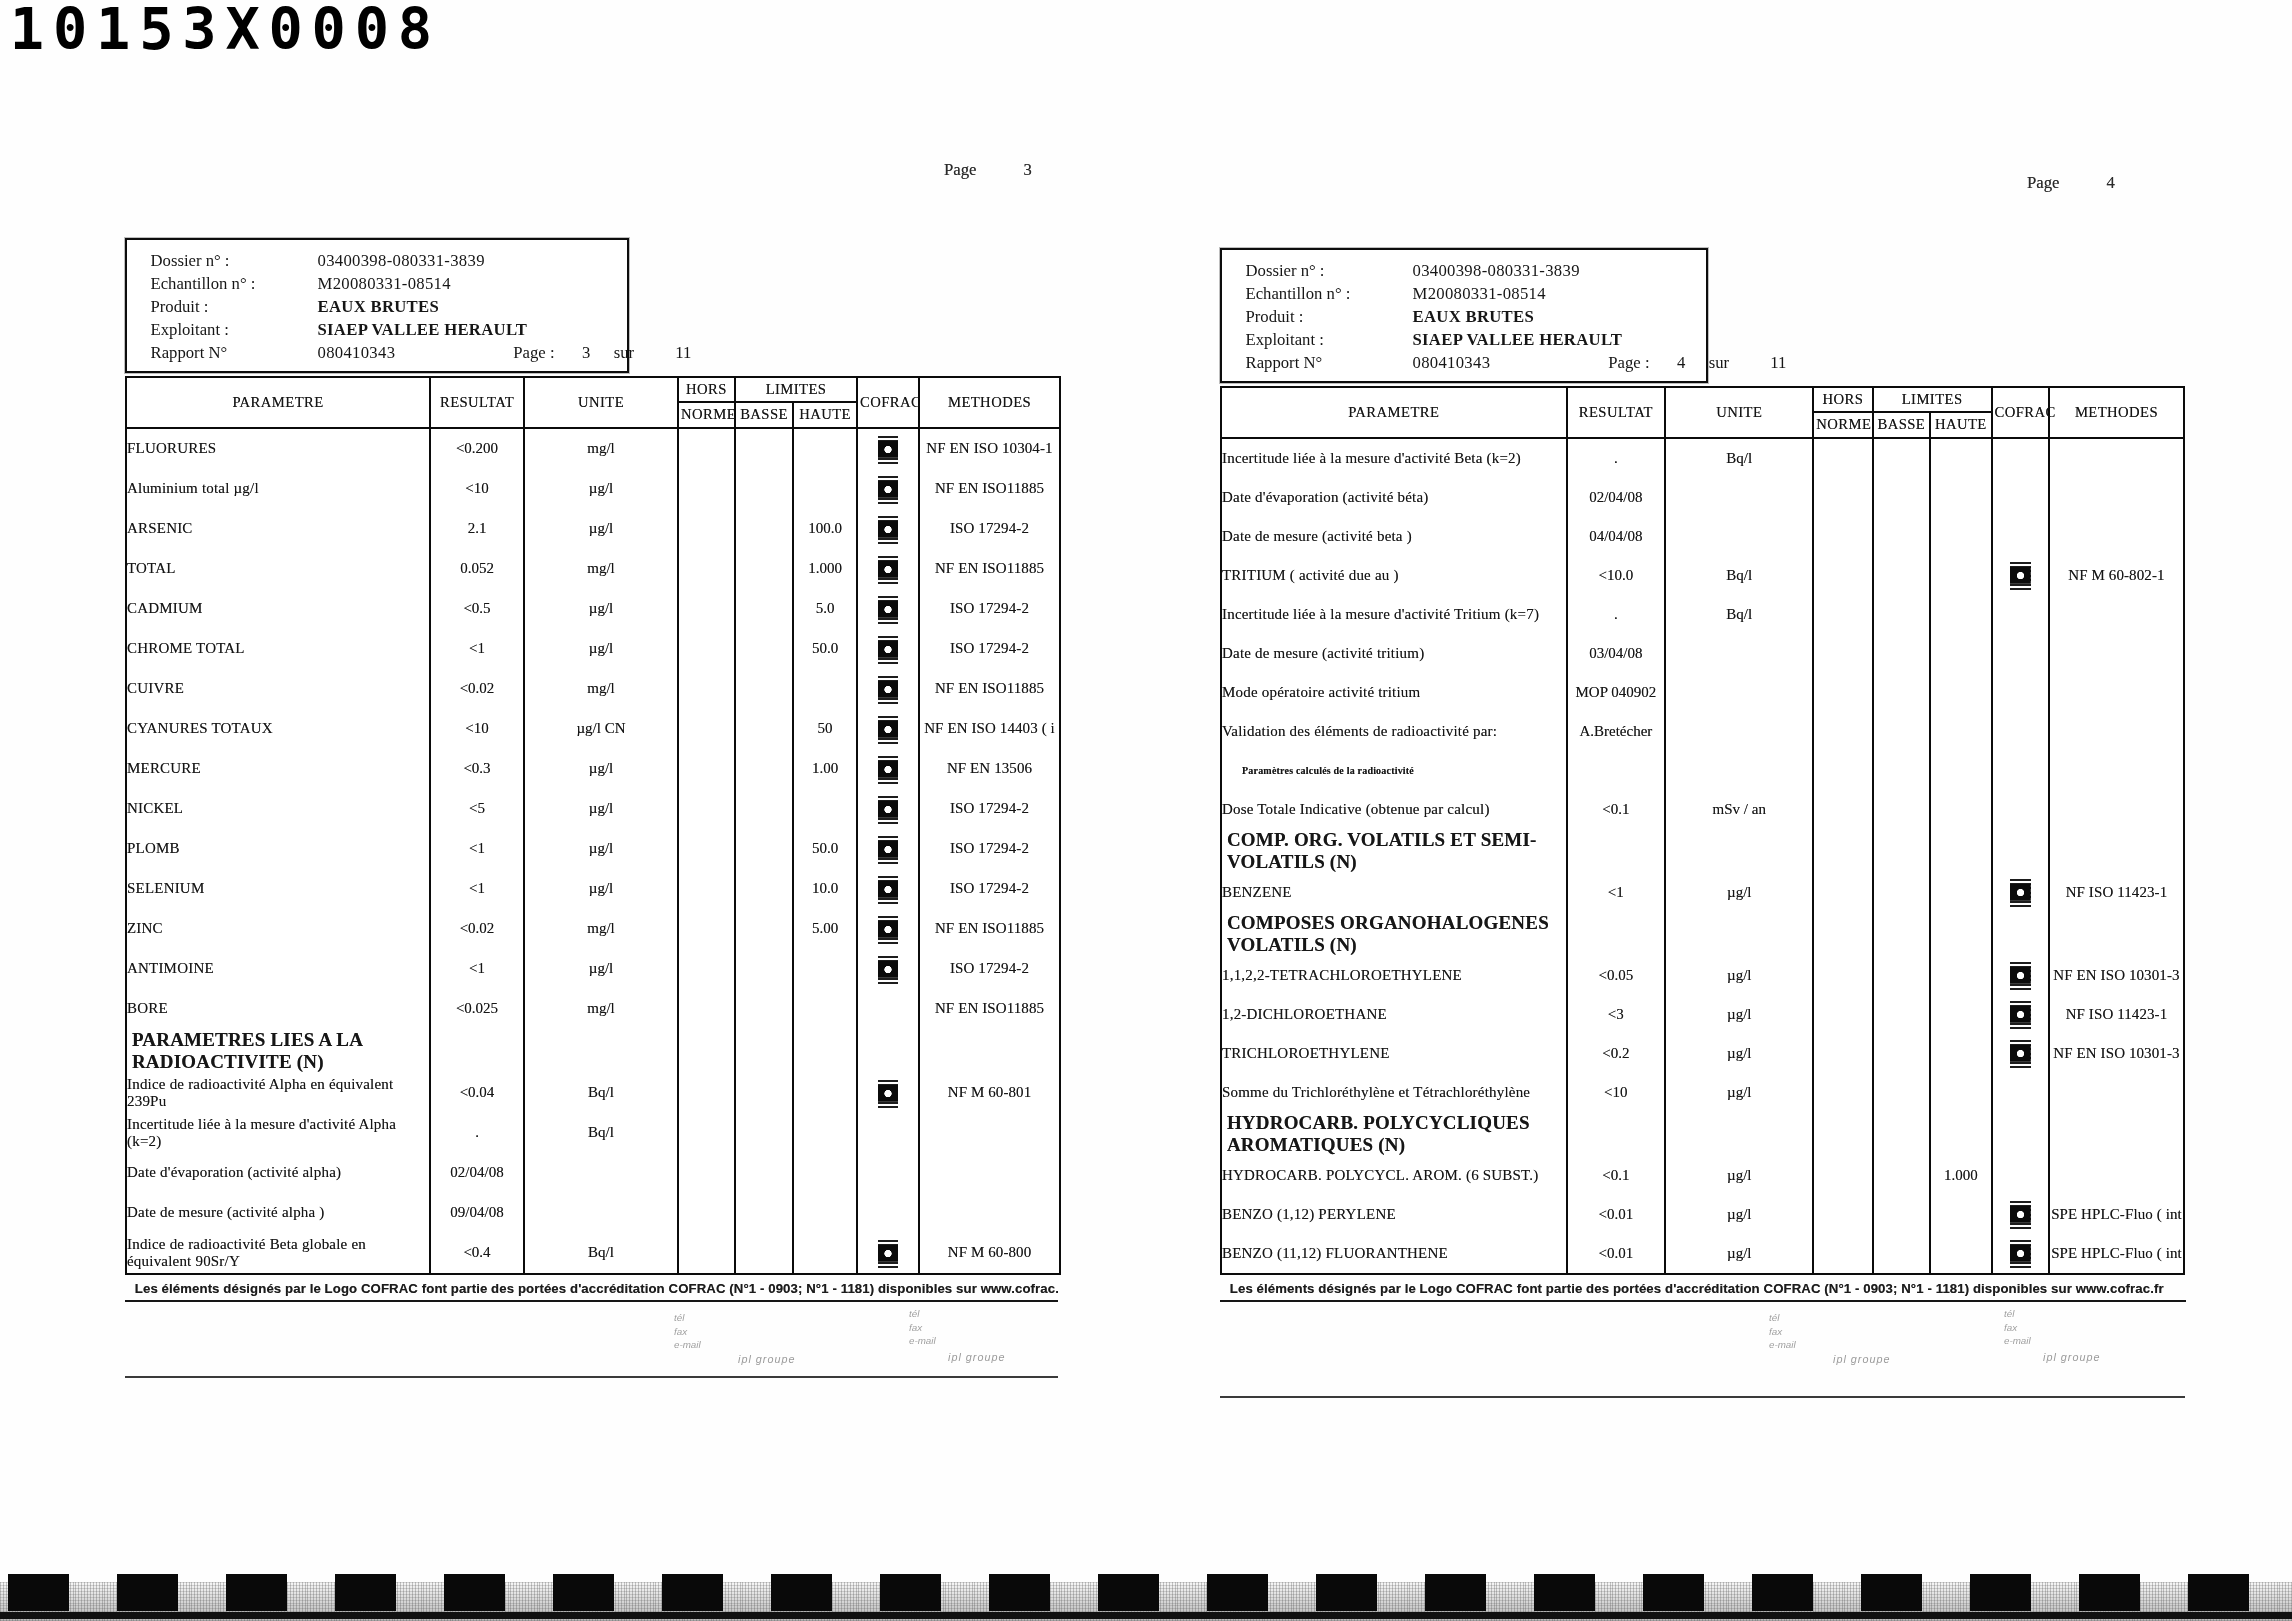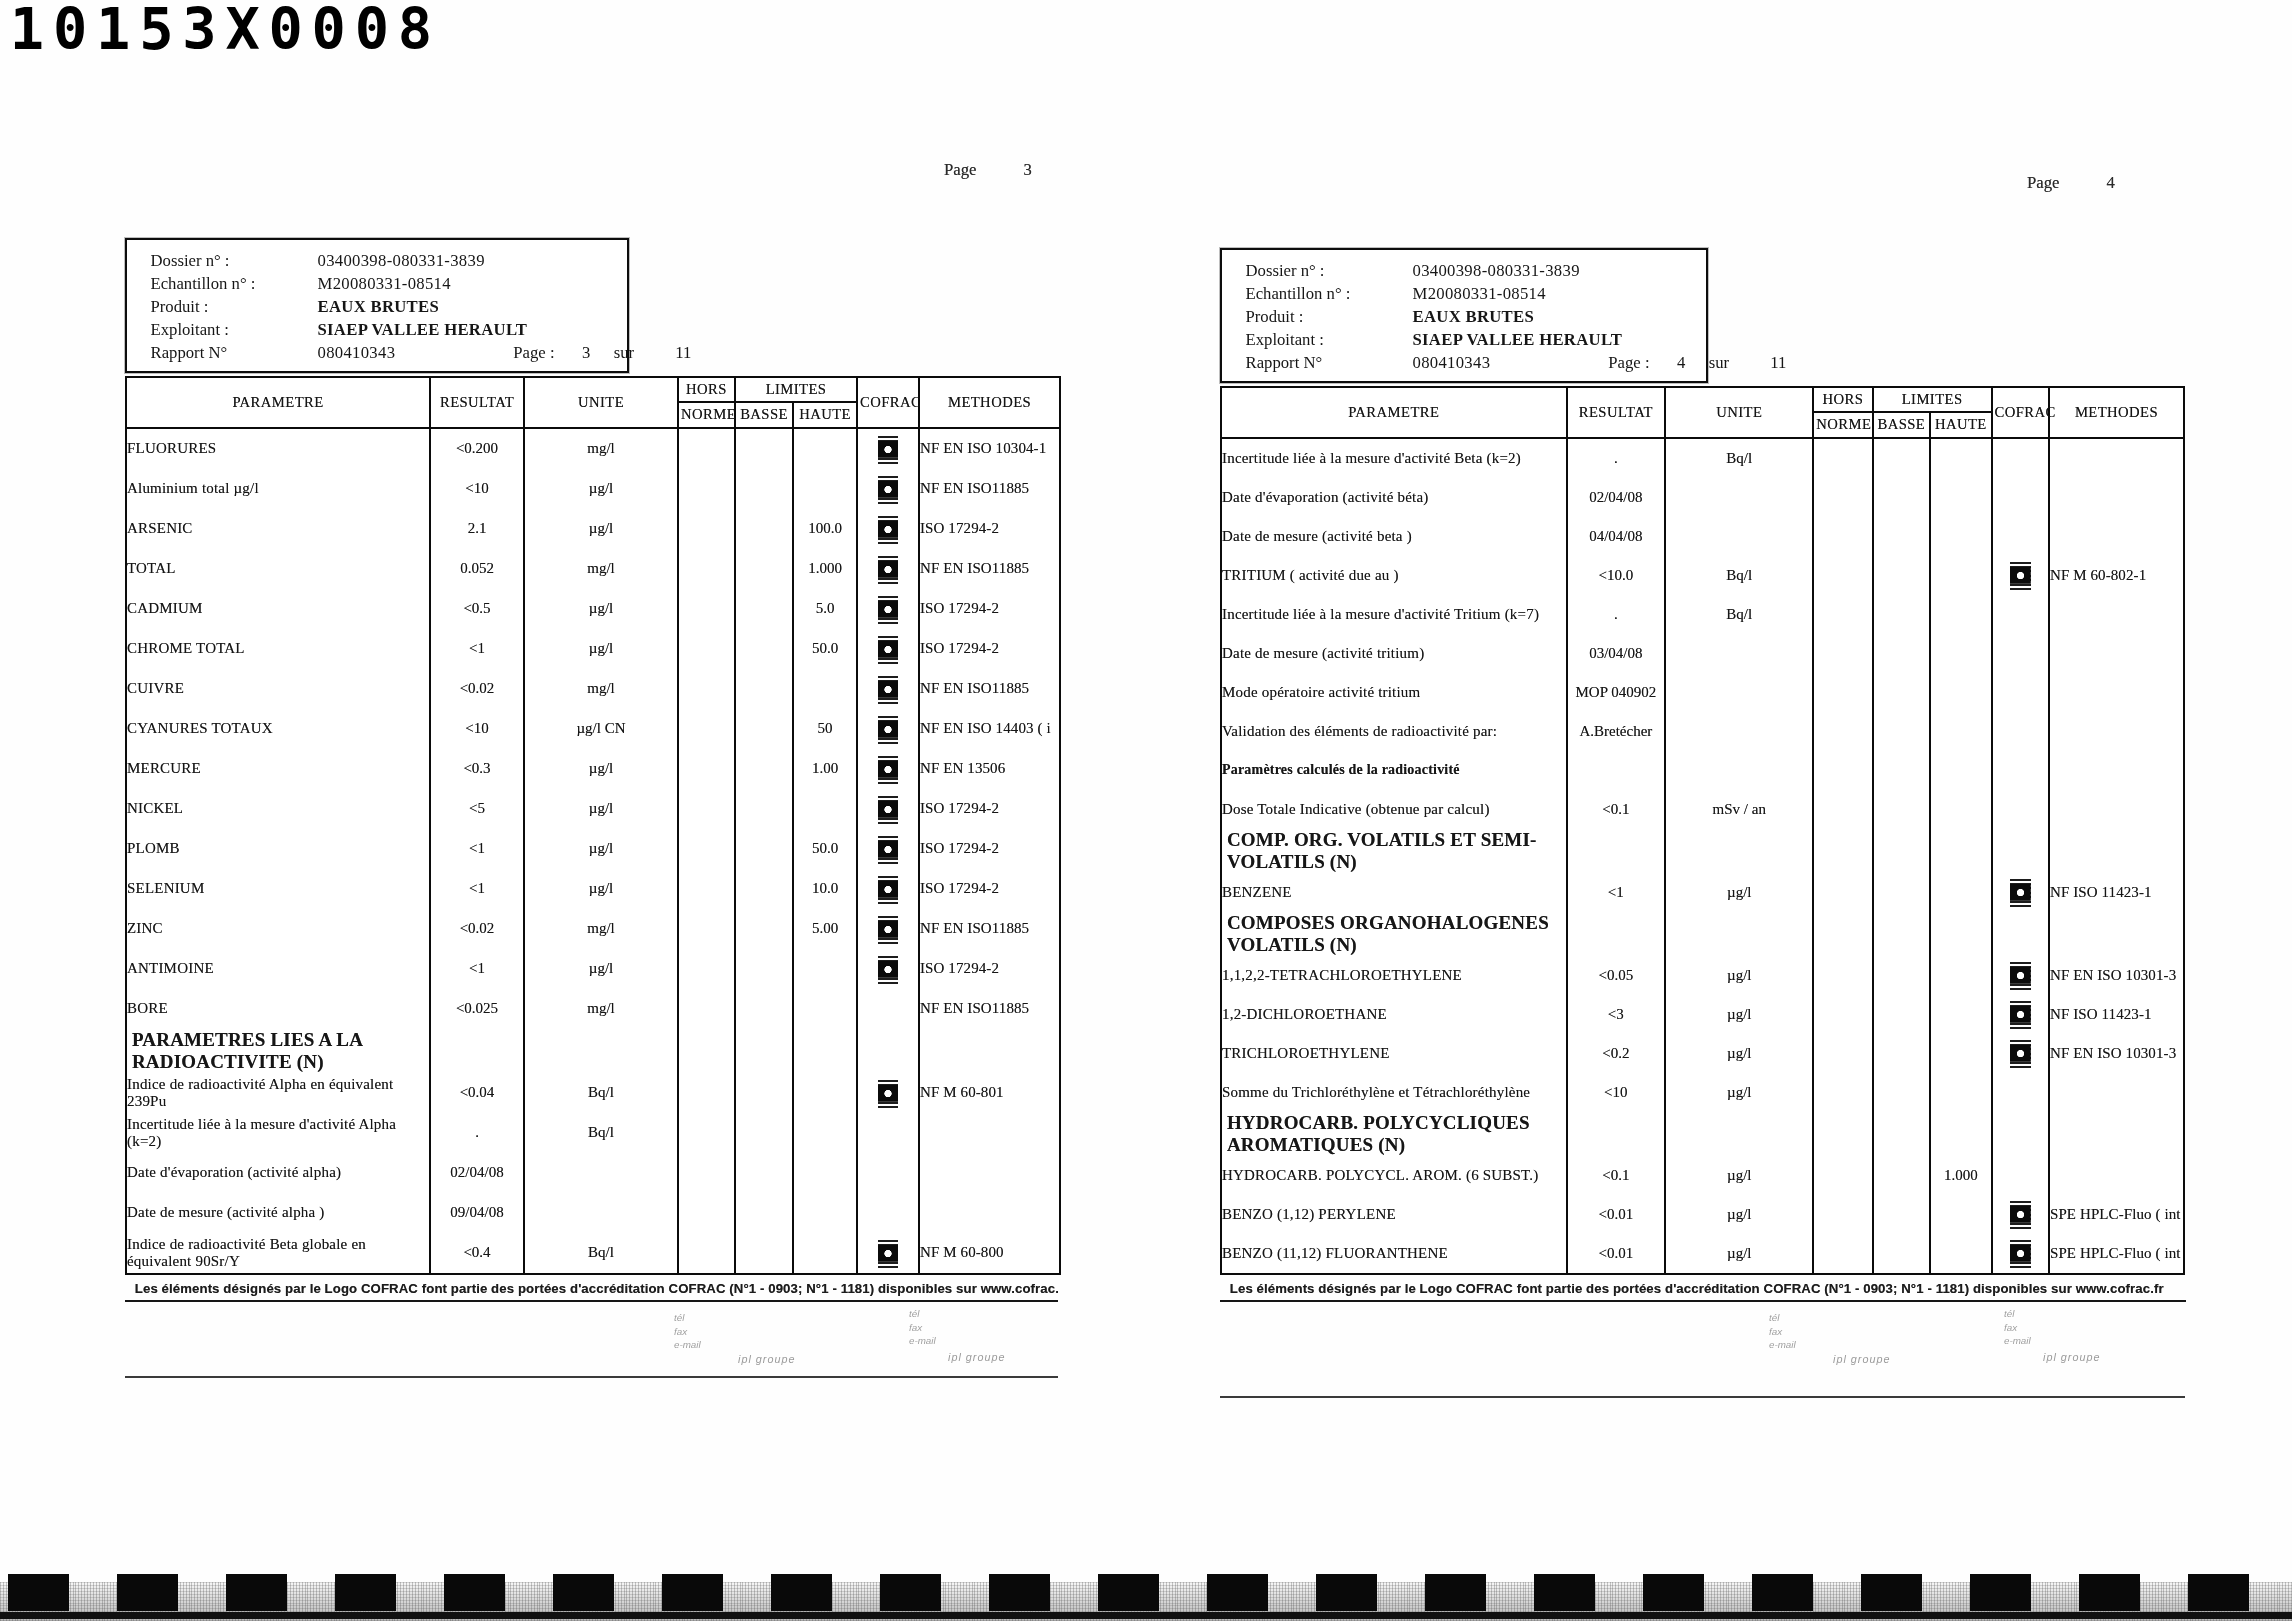--- a/index.html
+++ b/index.html
@@ -43,24 +43,24 @@
   .t3 td{height:40px;}
   .t4 td{height:39px;}
   .t3 .c-param{width:304px}.t3 .c-result{width:94px}.t3 .c-unit{width:154px}
   .t3 .c-hors{width:57px}.t3 .c-basse{width:58px}.t3 .c-haute{width:64px}
   .t3 .c-cofrac{width:62px}.t3 .c-meth{width:141px}
   .t4 .c-param{width:343px}.t4 .c-result{width:98px}.t4 .c-unit{width:147px}
   .t4 .c-hors{width:59px}.t4 .c-basse{width:57px}.t4 .c-haute{width:61px}
   .t4 .c-cofrac{width:57px}.t4 .c-meth{width:134px}
   td.cell-param{text-align:left;padding-left:43px;letter-spacing:0.2px;}
   tr.row-section td.cell-param{padding-left:4.9px;font-weight:bold;font-size:19px;}
-  tr.row-subsection td.cell-param{padding-left:0;font-weight:bold;font-size:14px;}
+  tr.row-subsection td.cell-param{padding-left:20px;font-weight:bold;font-size:10px;}
   td.cell-result,td.cell-unit,td.cell-haute,td.cell-hors,td.cell-basse,td.cell-cofrac{text-align:center;}
   td.cell-haute{font-size:14px;}
-  td.cell-meth{text-align:left;font-size:12.7px;padding-left:4.9px;letter-spacing:0.1px;}
+  td.cell-meth{text-align:center;font-size:12.7px;padding-left:4.9px;letter-spacing:0.1px;}
   .stamp{
     display:inline-block;width:20.6px;height:30px;vertical-align:middle;
     background:
       radial-gradient(circle at 50% 52%, #fff 0 3.4px, rgba(255,255,255,0) 3.9px),
       linear-gradient(#0b0b0b,#0b0b0b) 50% 54%/100% 56% no-repeat,
       repeating-linear-gradient(0deg,#1d1d1d 0 2px,rgba(255,255,255,0) 2px 4.4px);
     filter:blur(0.2px);
   }
   
   .footer-strip{

